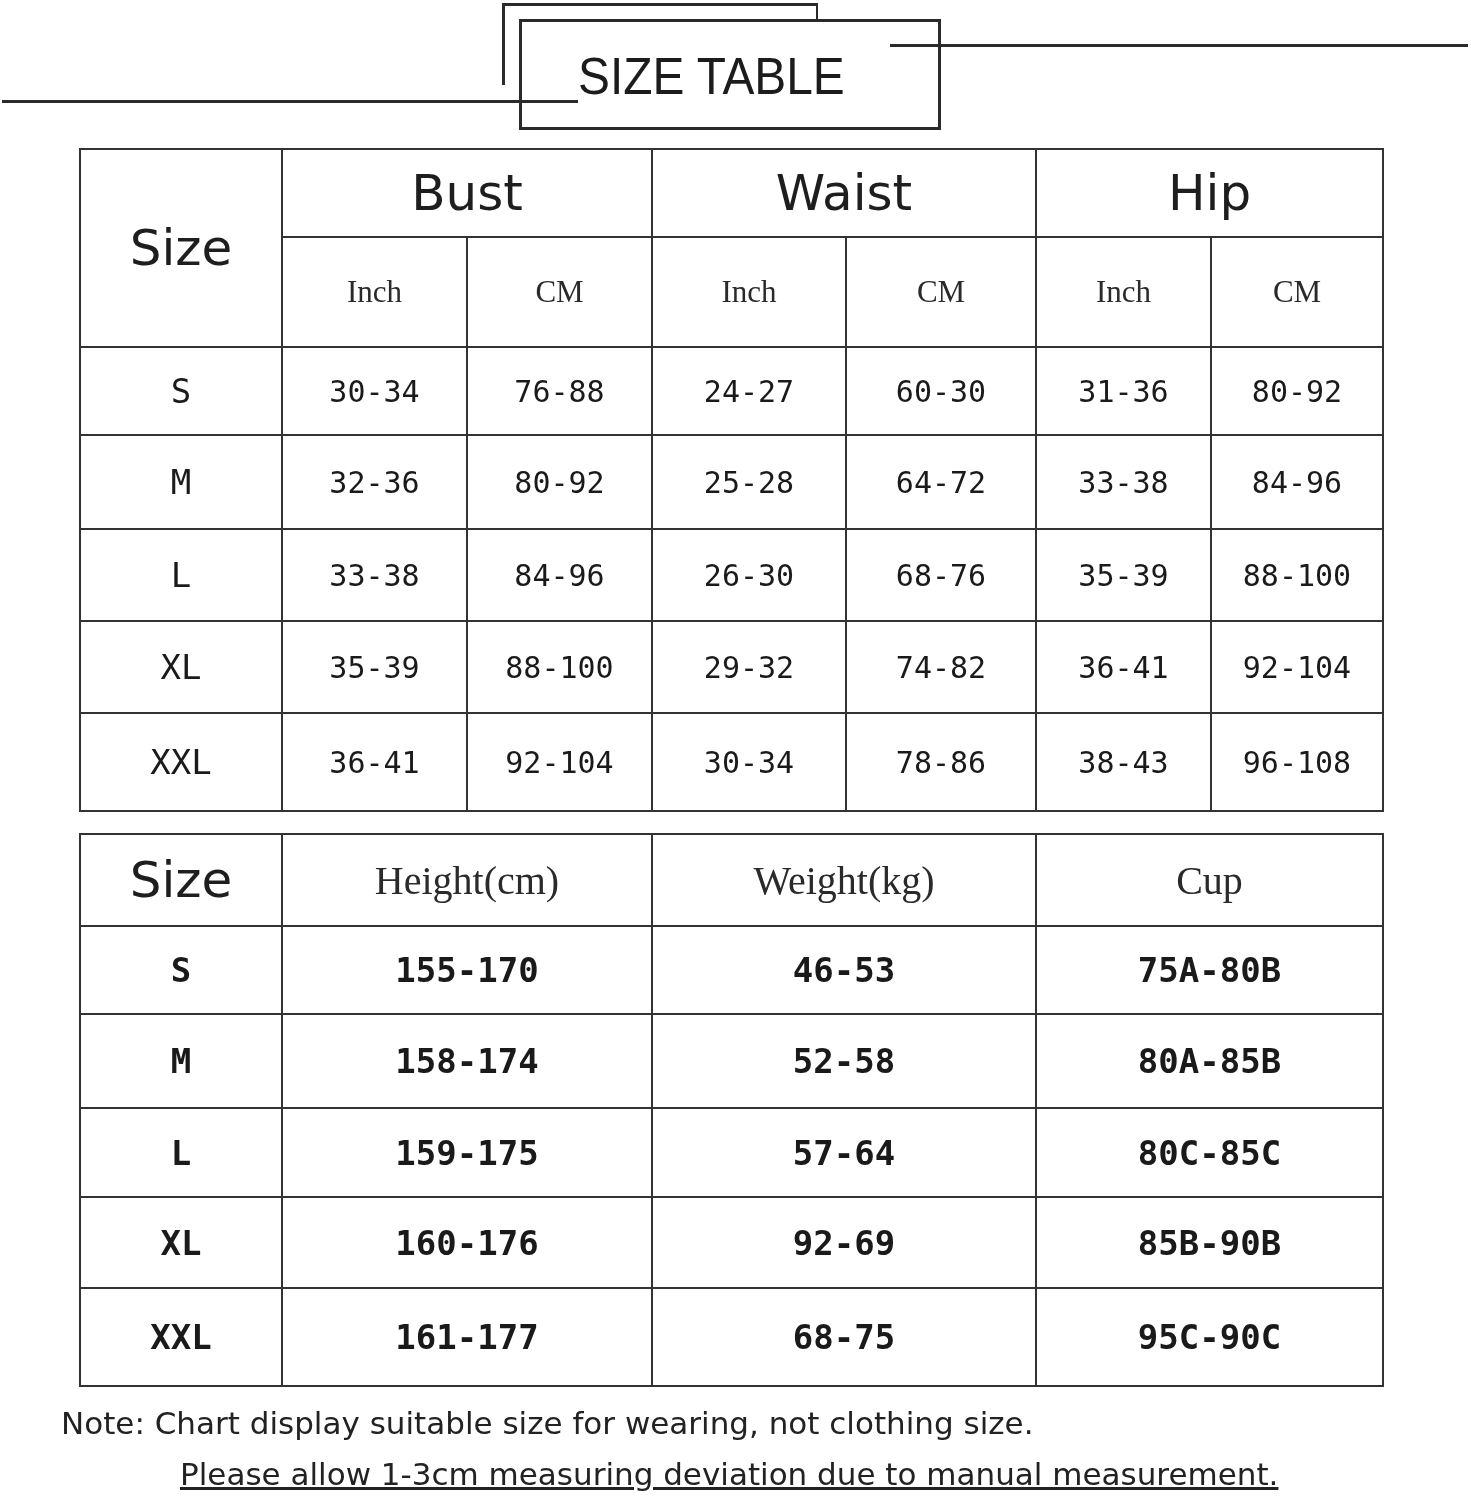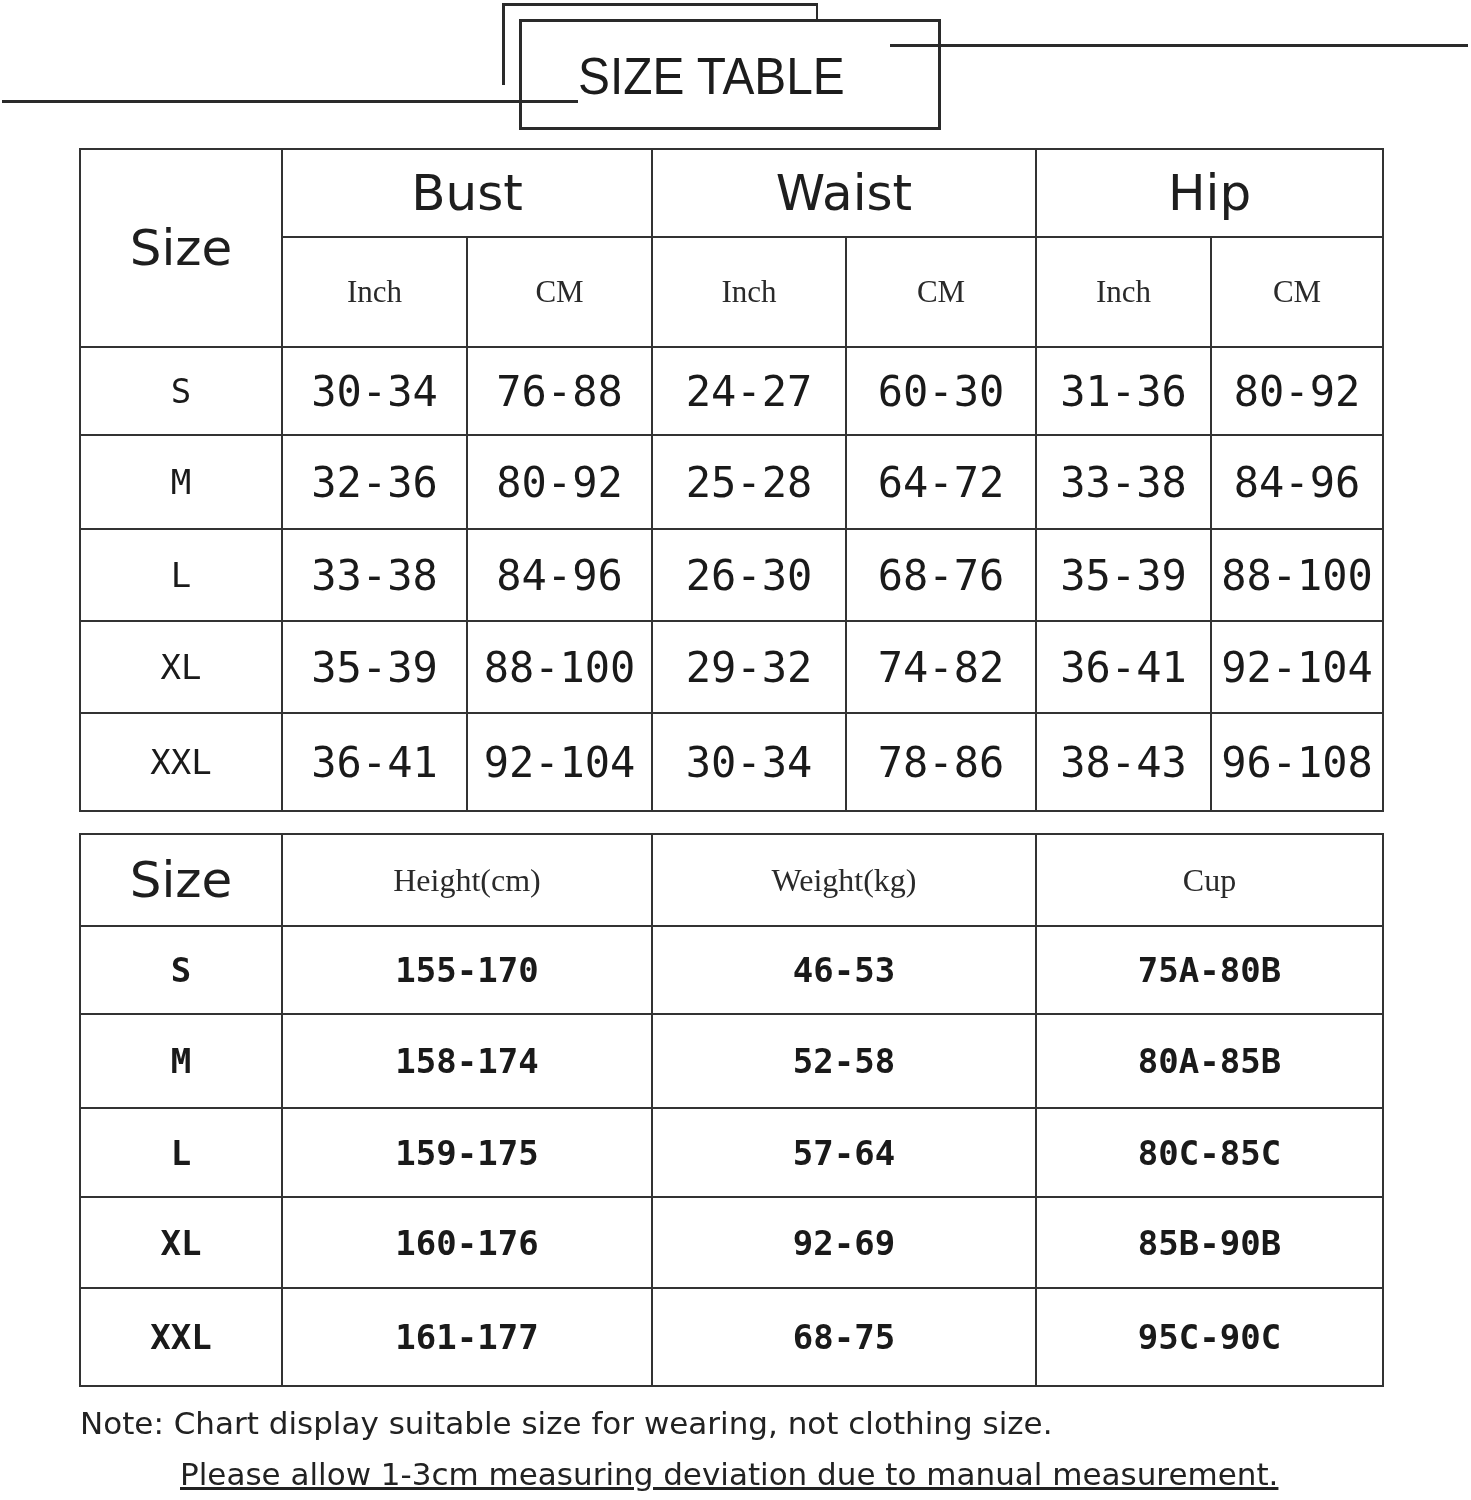--- a/index.html
+++ b/index.html
@@ -12,30 +12,30 @@
     .title-text { position: absolute; left: 578px; top: 46px; font-family: "Liberation Sans", sans-serif; font-size: 52px; letter-spacing: 0px; color: #1c1c1c; transform: scaleX(0.92); transform-origin: left top; white-space: nowrap; }
 
     
     table.grid { position: absolute; border-collapse: collapse; table-layout: fixed; border-radius: 18px; }
     table.grid td { border: 2px solid #333; text-align: center; vertical-align: middle; padding: 0; }
     .t1 { left: 79px; top: 148px; width: 1303px; }
     .t2 { left: 79px; top: 833px; width: 1303px; }
 
     .hdr-big { font-family: "DejaVu Sans", sans-serif; font-size: 50px; color: #1e1e1e; }
     .hdr-sub { font-family: Liberation Serif, serif; font-size: 31px; color: #2a2a2a; font-weight: 300; }
-    .cell-num { font-family: "DejaVu Sans Mono", monospace; font-size: 42px; color: #1a1a1a; }
+    .cell-num { font-family: "DejaVu Sans Mono", monospace; font-size: 30px; color: #1a1a1a; }
     .size-lbl { font-family: "DejaVu Sans Mono", monospace; font-size: 34px; color: #1a1a1a; }
 
-    .t2 .hdr-sub { font-size: 32px; }
+    .t2 .hdr-sub { font-size: 40px; }
     .t2 .cell-num { font-weight: bold; font-size: 34px; margin-left: 48px; }
     .t2 .size-lbl { font-weight: bold; }
 
     
     .note { position: absolute; font-family: "DejaVu Sans", sans-serif; font-size: 31px; color: #222; white-space: nowrap; }
-    .note1 { left: 80px; top: 1405px; }
+    .note1 { left: 61px; top: 1405px; }
     .note2 { left: 180px; top: 1456px; text-decoration: underline; }
     .note-label { font-weight: normal; }
   </style>
 </head>
 <body>
 
 <div class="deco" style="left:2px; top:100px; width:576px; height:3px;"></div>
 <div class="deco" style="left:890px; top:44px; width:578px; height:3px;"></div>
 <div class="title-box-back"></div>
 <div class="title-box-front"></div>

